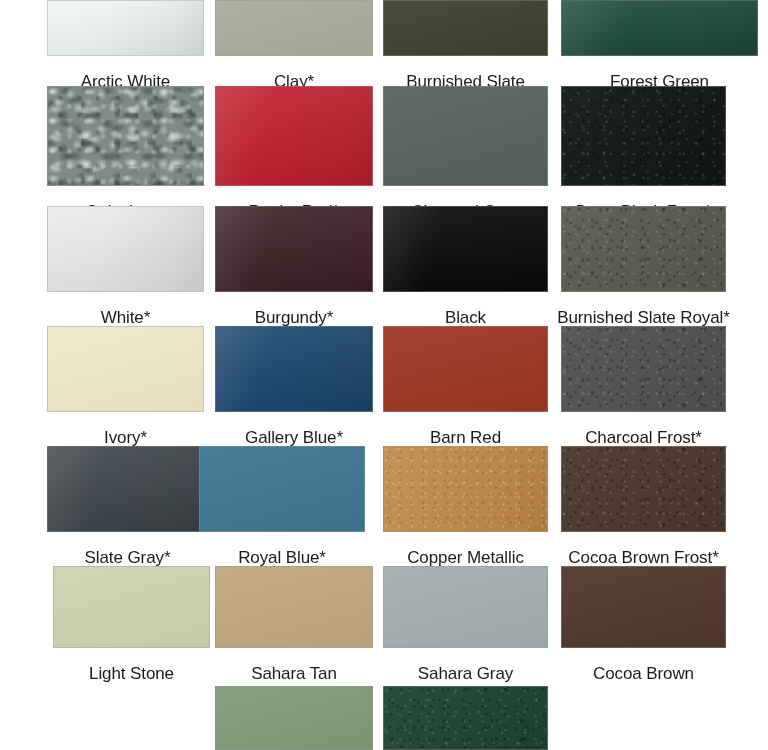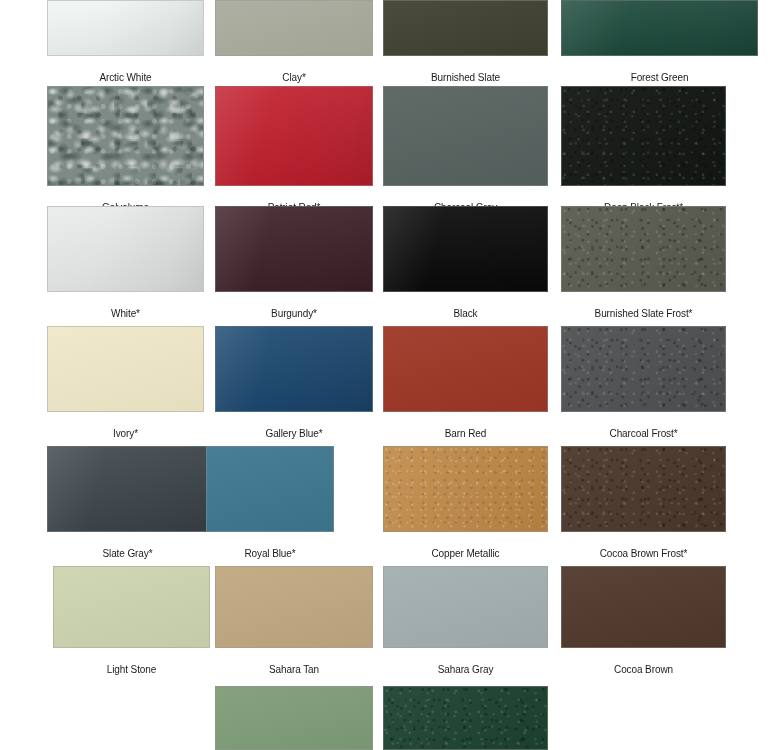--- a/index.html
+++ b/index.html
@@ -40,21 +40,21 @@
   .swatch-inner {
     position: absolute;
     inset: 0;
   }
 
   .swatch-label {
     position: absolute;
     left: -14px;
     right: -14px;
     text-align: center;
-    font-size: 10px;
+    font-size: 17px;
     color: #1b1b1b;
     font-family: "Liberation Sans", sans-serif;
     letter-spacing: -0.1px;
     white-space: nowrap;
   }
 
   
   .tex-gloss .swatch-inner {
     background-image:
       linear-gradient(105deg, rgba(255,255,255,0.10) 0%, rgba(255,255,255,0.0) 34%, rgba(0,0,0,0.05) 78%, rgba(0,0,0,0.10) 100%),
@@ -184,21 +184,21 @@
     <div class="swatch-cell" style="left: 383px; top: 206px; width: 165px; height: 112px;">
       <div class="swatch tex-gloss" title="Black" style="height: 86px; background: rgb(10, 10, 10);">
         <div class="swatch-inner"></div>
       </div>
       <div class="swatch-label" style="top: 102px;">Black</div>
     </div>
     <div class="swatch-cell" style="left: 561px; top: 206px; width: 165px; height: 112px;">
       <div class="swatch tex-frost" title="Burnished Slate Frost" style="height: 86px; background: rgb(90, 91, 80);">
         <div class="swatch-inner"></div>
       </div>
-      <div class="swatch-label" style="top: 102px;">Burnished Slate Frost*</div>
+      <div class="swatch-label" style="top: 102px;">Burnished Slate Royal*</div>
     </div>
     <div class="swatch-cell" style="left: 47px; top: 326px; width: 157px; height: 112px;">
       <div class="swatch tex-flat" title="Ivory" style="height: 86px; background: rgb(239, 232, 200);">
         <div class="swatch-inner"></div>
       </div>
       <div class="swatch-label" style="top: 102px;">Ivory*</div>
     </div>
     <div class="swatch-cell" style="left: 215px; top: 326px; width: 158px; height: 112px;">
       <div class="swatch tex-gloss" title="Gallery Blue" style="height: 86px; background: rgb(28, 72, 112);">
         <div class="swatch-inner"></div>
@@ -216,21 +216,21 @@
         <div class="swatch-inner"></div>
       </div>
       <div class="swatch-label" style="top: 102px;">Charcoal Frost*</div>
     </div>
     <div class="swatch-cell" style="left: 47px; top: 446px; width: 161px; height: 112px;">
       <div class="swatch tex-gloss" title="Slate Gray" style="height: 86px; background: rgb(62, 70, 76);">
         <div class="swatch-inner"></div>
       </div>
       <div class="swatch-label" style="top: 102px;">Slate Gray*</div>
     </div>
-    <div class="swatch-cell" style="left: 206px; top: 446px; width: 128px; height: 112px;">
+    <div class="swatch-cell" style="left: 199px; top: 446px; width: 166px; height: 112px;">
       <div class="swatch tex-flat" title="Royal Blue" style="height: 86px; background: rgb(62, 118, 144);">
         <div class="swatch-inner"></div>
       </div>
       <div class="swatch-label" style="top: 102px;">Royal Blue*</div>
     </div>
     <div class="swatch-cell" style="left: 383px; top: 446px; width: 165px; height: 112px;">
       <div class="swatch tex-metallic" title="Copper Metallic" style="height: 86px; background: rgb(192, 136, 69);">
         <div class="swatch-inner"></div>
       </div>
       <div class="swatch-label" style="top: 102px;">Copper Metallic</div>

